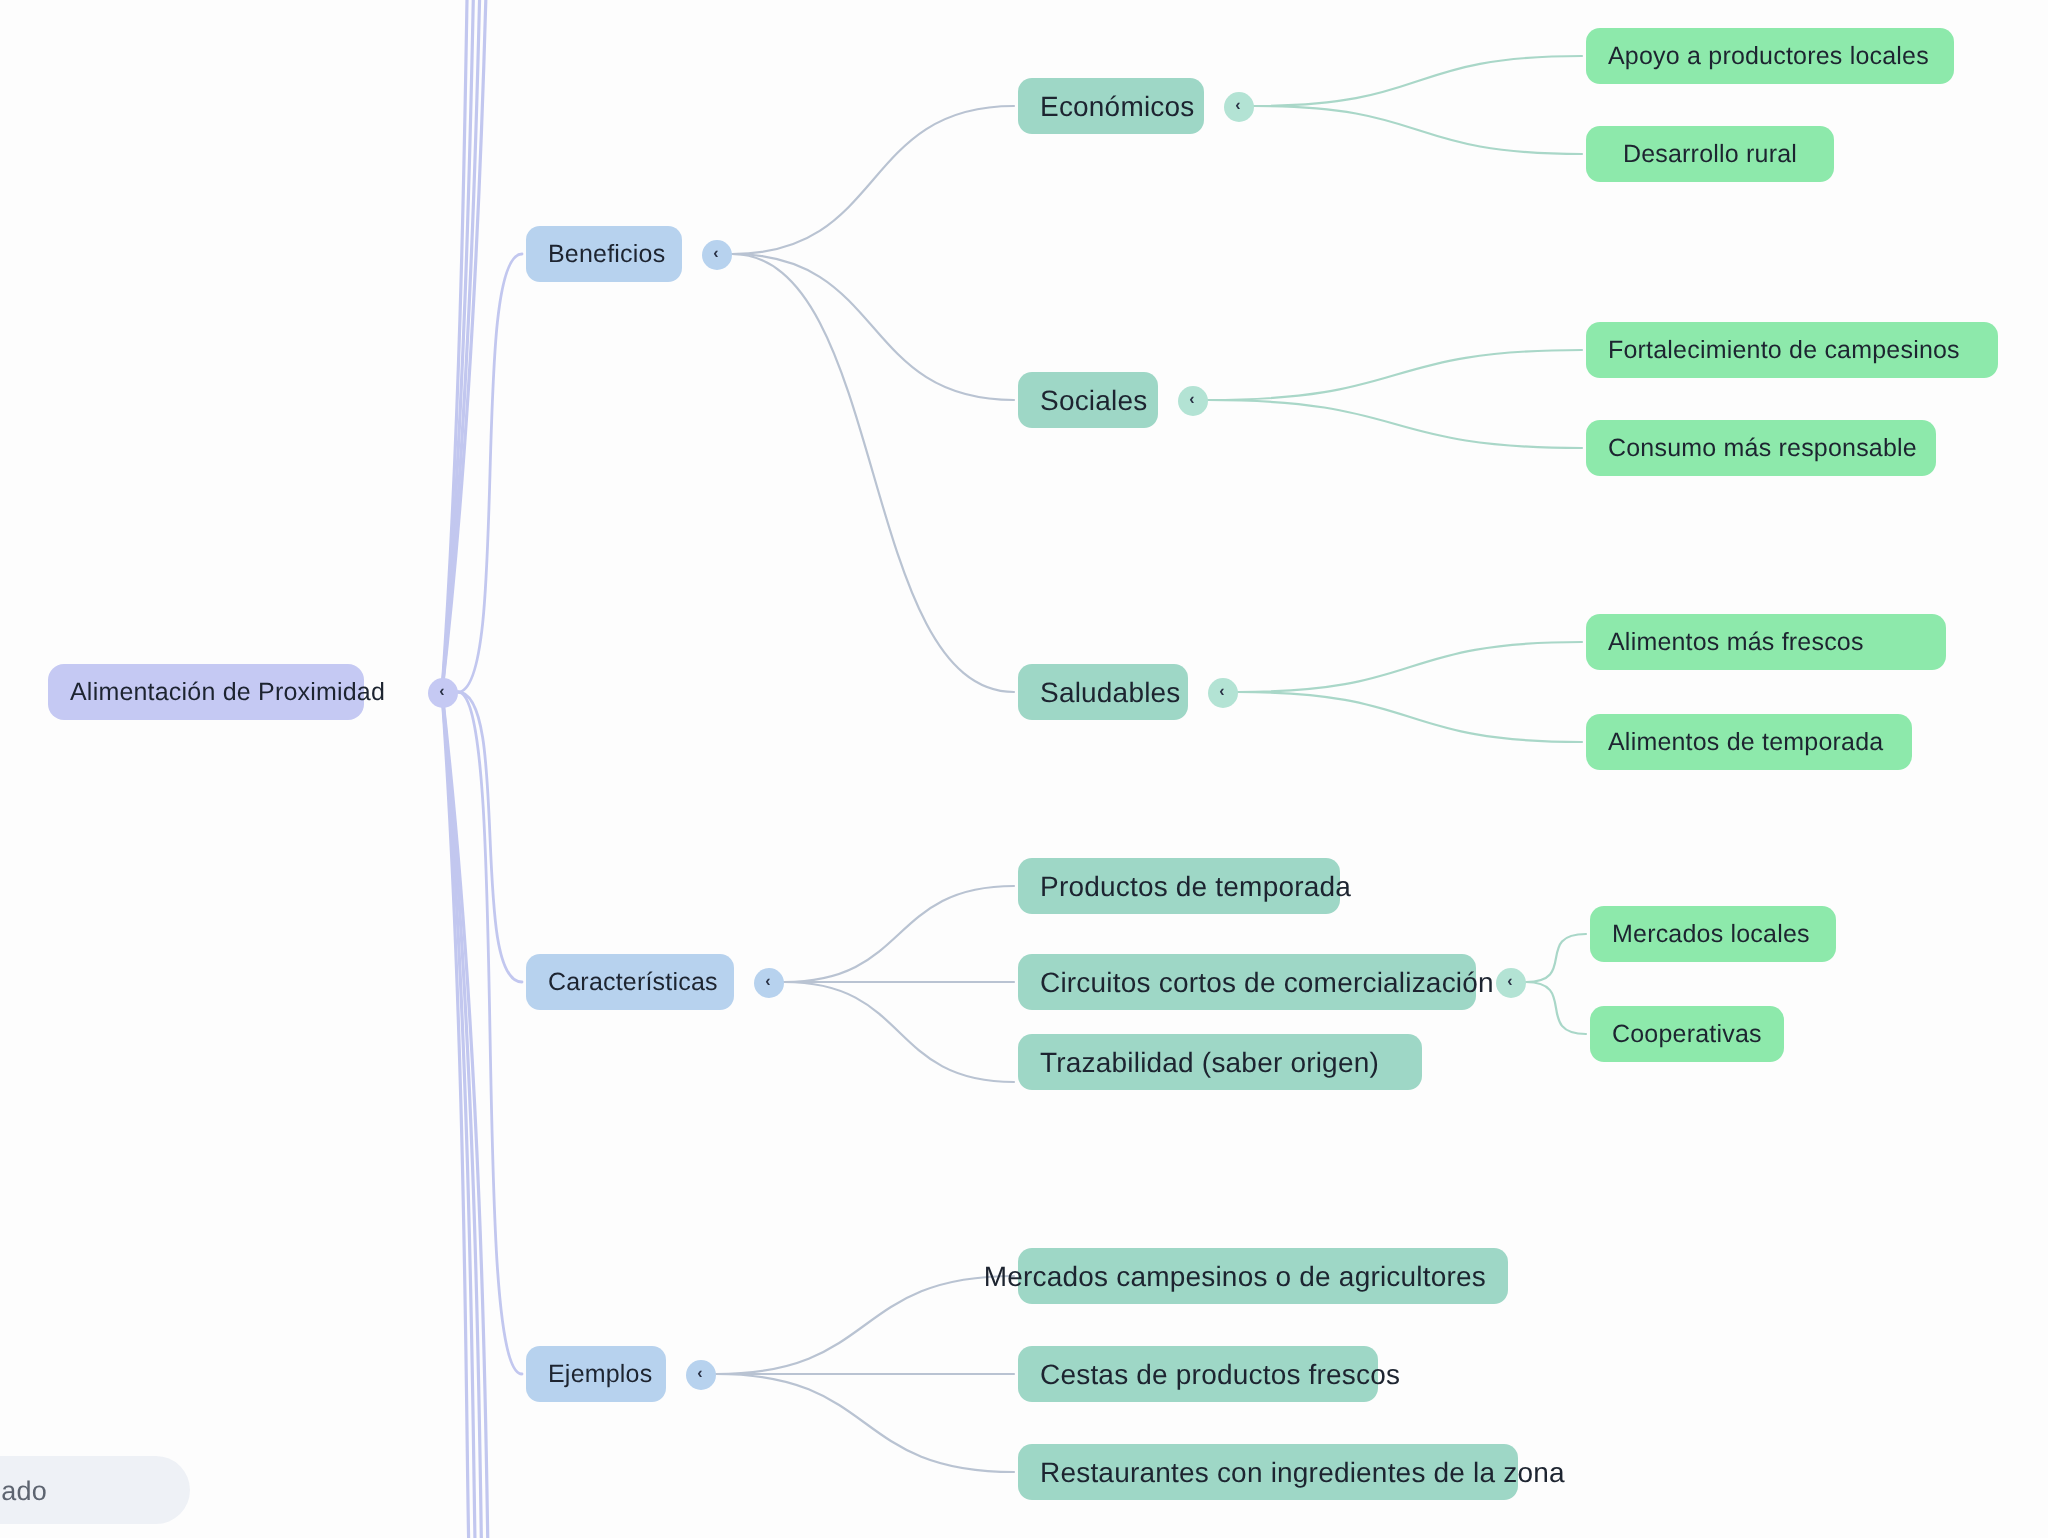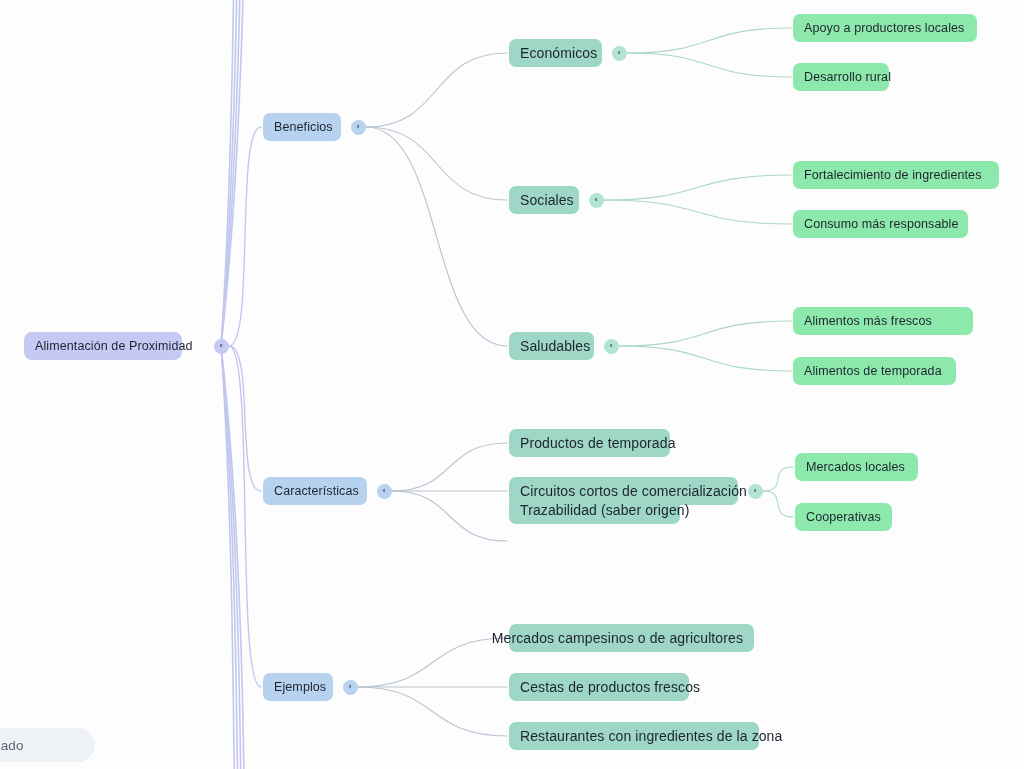--- a/index.html
+++ b/index.html
@@ -138,29 +138,29 @@
         <span>Beneficios</span>
       </div>
       <div class="toggle toggle-l1" style="left: 350.5px; top: 119.5px;">‹</div>
       <div class="node node-l2" style="left: 509px; top: 39px; width: 93px;">
         <span>Económicos</span>
       </div>
       <div class="toggle toggle-l2" style="left: 611.5px; top: 45.5px;">‹</div>
       <div class="node node-leaf" style="left: 793px; top: 14px; width: 184px;">
         <span>Apoyo a productores locales</span>
       </div>
-      <div class="node node-leaf" style="left: 793px; top: 63px; width: 96px;">
+      <div class="node node-leaf" style="left: 793px; top: 63px; width: 124px; justify-content: center;">
         <span>Desarrollo rural</span>
       </div>
       <div class="node node-l2" style="left: 509px; top: 186px; width: 70px;">
         <span>Sociales</span>
       </div>
       <div class="toggle toggle-l2" style="left: 588.5px; top: 192.5px;">‹</div>
       <div class="node node-leaf" style="left: 793px; top: 161px; width: 206px;">
-        <span>Fortalecimiento de ingredientes</span>
+        <span>Fortalecimiento de campesinos</span>
       </div>
       <div class="node node-leaf" style="left: 793px; top: 210px; width: 175px;">
         <span>Consumo más responsable</span>
       </div>
       <div class="node node-l2" style="left: 509px; top: 332px; width: 85px;">
         <span>Saludables</span>
       </div>
       <div class="toggle toggle-l2" style="left: 603.5px; top: 338.5px;">‹</div>
       <div class="node node-leaf" style="left: 793px; top: 307px; width: 180px;">
         <span>Alimentos más frescos</span>
@@ -178,21 +178,21 @@
       <div class="node node-l2" style="left: 509px; top: 477px; width: 229px;">
         <span>Circuitos cortos de comercialización</span>
       </div>
       <div class="toggle toggle-l2" style="left: 747.5px; top: 483.5px;">‹</div>
       <div class="node node-leaf" style="left: 795px; top: 453px; width: 123px;">
         <span>Mercados locales</span>
       </div>
       <div class="node node-leaf" style="left: 795px; top: 503px; width: 97px;">
         <span>Cooperativas</span>
       </div>
-      <div class="node node-l2" style="left: 509px; top: 496px; width: 171px;">
+      <div class="node node-l2" style="left: 509px; top: 517px; width: 202px;">
         <span>Trazabilidad (saber origen)</span>
       </div>
       <div class="node node-l1" style="left: 263px; top: 673px; width: 70px;">
         <span>Ejemplos</span>
       </div>
       <div class="toggle toggle-l1" style="left: 342.5px; top: 679.5px;">‹</div>
       <div class="node node-l2" style="left: 509px; top: 624px; width: 245px; justify-content: flex-end;">
         <span>Mercados campesinos o de agricultores</span>
       </div>
       <div class="node node-l2" style="left: 509px; top: 673px; width: 180px;">

